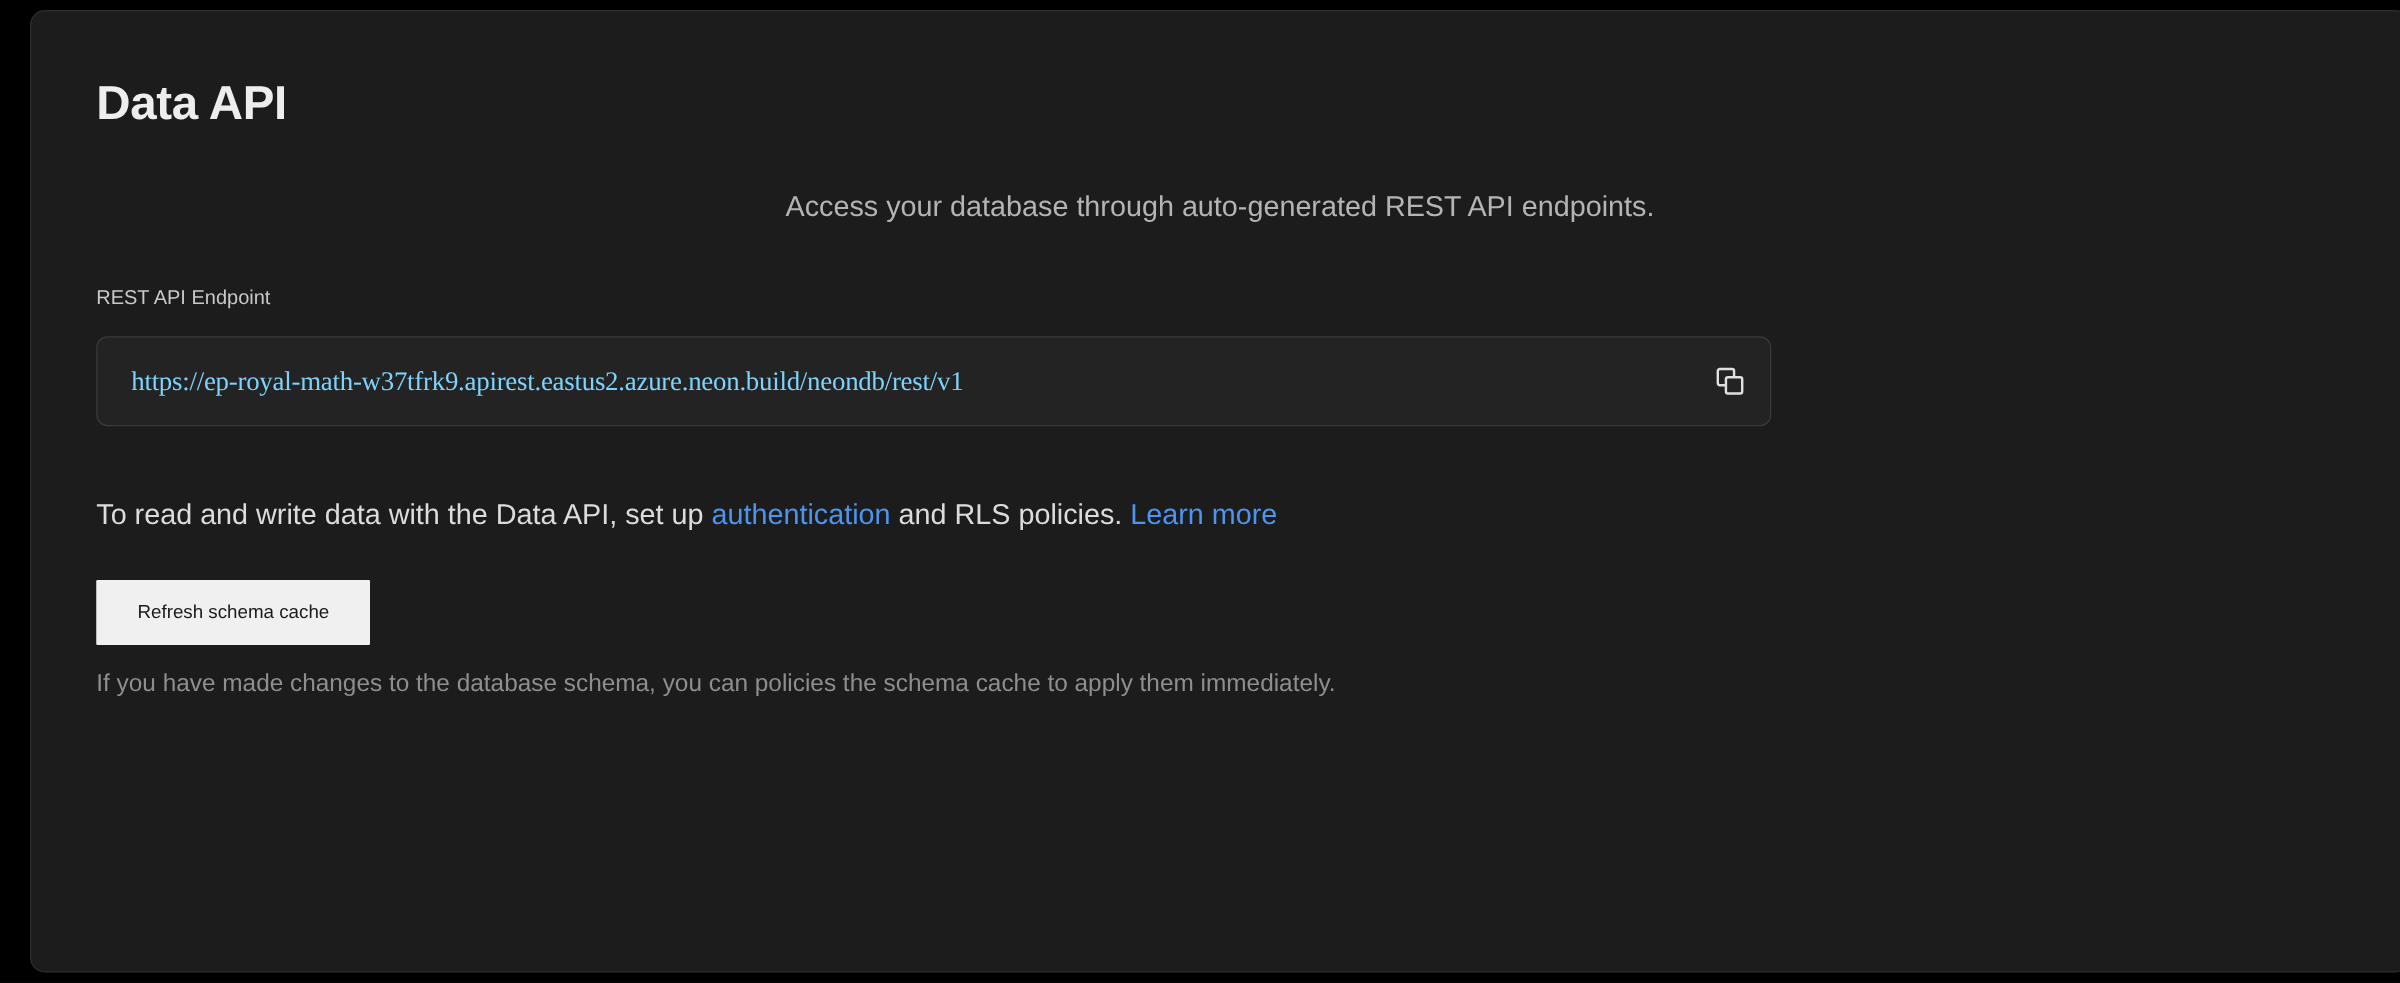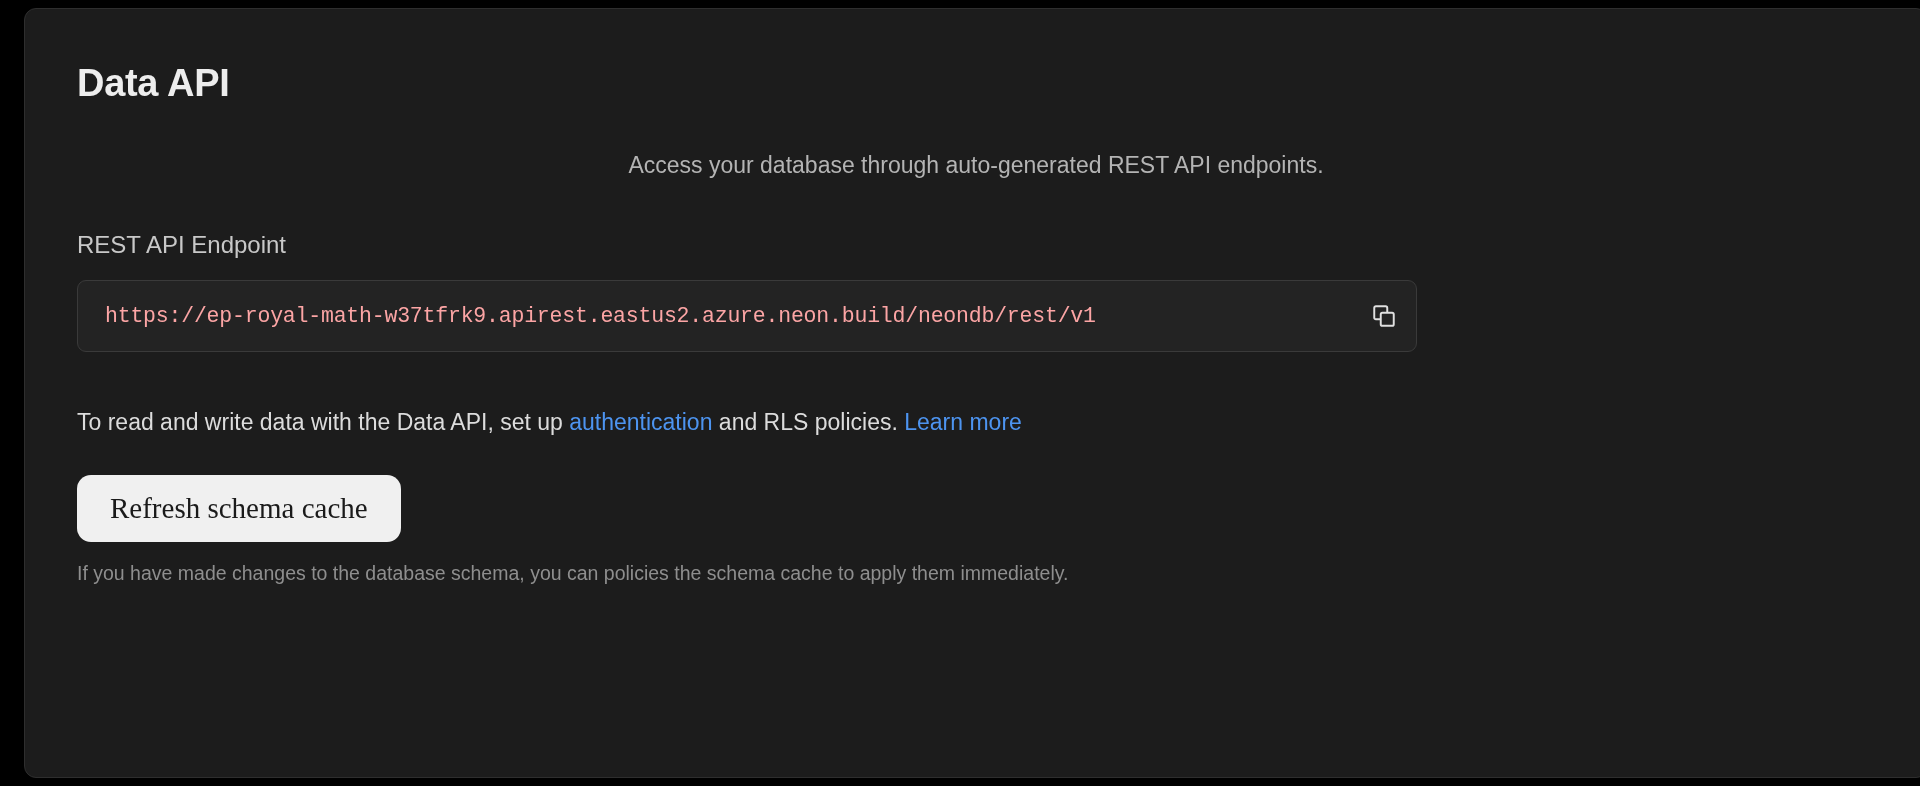--- a/index.html
+++ b/index.html
@@ -35,43 +35,43 @@
 
   .page-desc {
     font-size:23px;
     color:#b4b4b4;
     margin-top:46px;
     line-height:1.3;
     text-align:center;
   }
 
   .field-label {
-    font-size:24px;
+    font-size:16px;
     color:#c8c8c8;
     margin-top:48px;
     line-height:1.3;
   }
 
   .endpoint-row {
     position:relative;
     margin-top:20px;
     width:1340px;
     height:72px;
     background:#232323;
     border:1px solid #3a3a3a;
     border-radius:9px;
     display:flex;
     align-items:center;
   }
 
   .endpoint-value {
     flex:1;
-    font-family:Liberation Mono, monospace;
+    font-family:Liberation Serif, serif;
     font-size:21.5px;
-    color:#fca5a5;
+    color:#7dd3fc;
     padding-left:27px;
     letter-spacing:-0.2px;
     white-space:nowrap;
     overflow:hidden;
     background:transparent;
     border:none;
     outline:none;
   }
 
   .copy-btn {
@@ -103,24 +103,24 @@
     color:#4d94f0;
     text-decoration:none;
     cursor:pointer;
   }
 
   .refresh-btn {
     display:inline-block;
     margin-top:37px;
     background:#f0f0f0;
     color:#1a1a1a;
-    font-size:29px;
-    font-family:Liberation Serif, serif;
+    font-size:15px;
+    font-family:Liberation Sans, sans-serif;
     border:none;
-    border-radius:14px;
+    border-radius:1px;
     padding:17px 33px;
     cursor:pointer;
     line-height:1.15;
   }
 
   .footer-text {
     font-size:19.5px;
     color:#8e8e8e;
     margin-top:19px;
     line-height:1.3;

